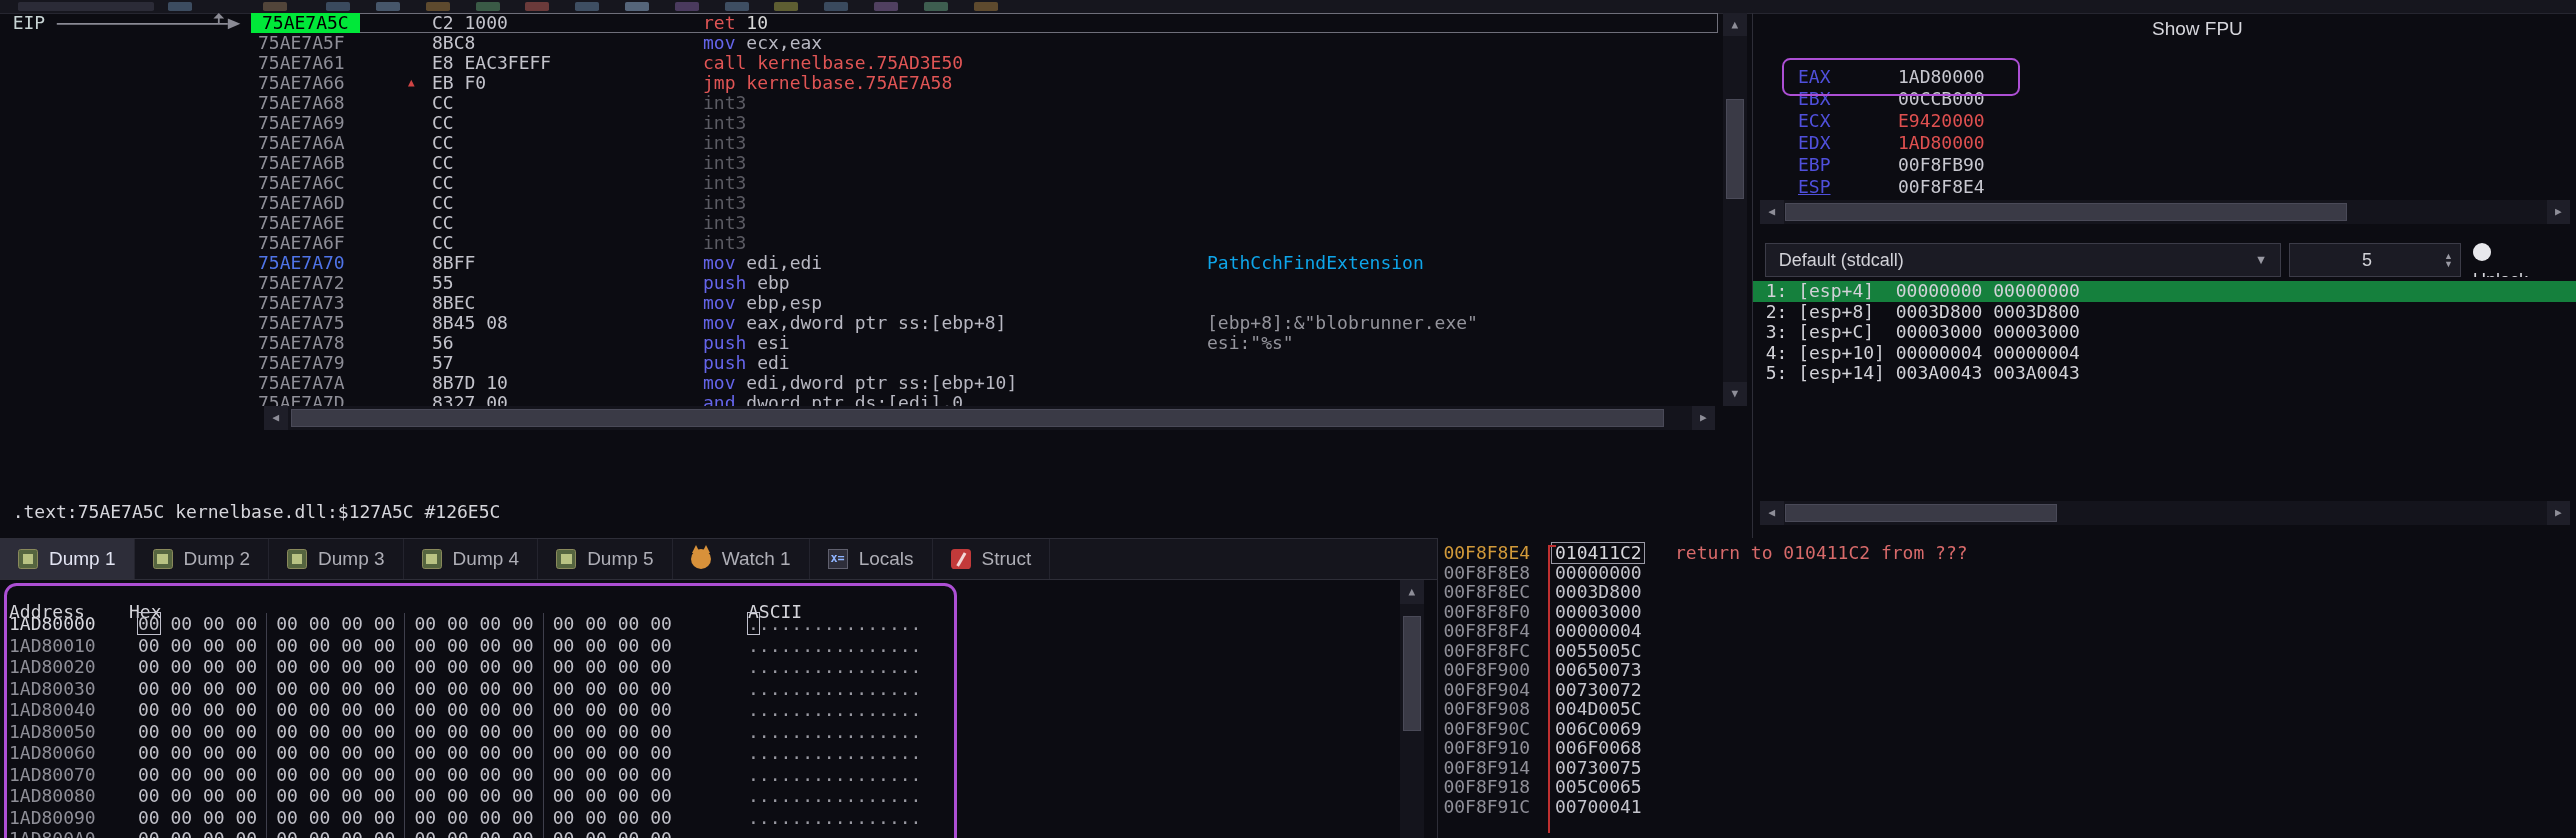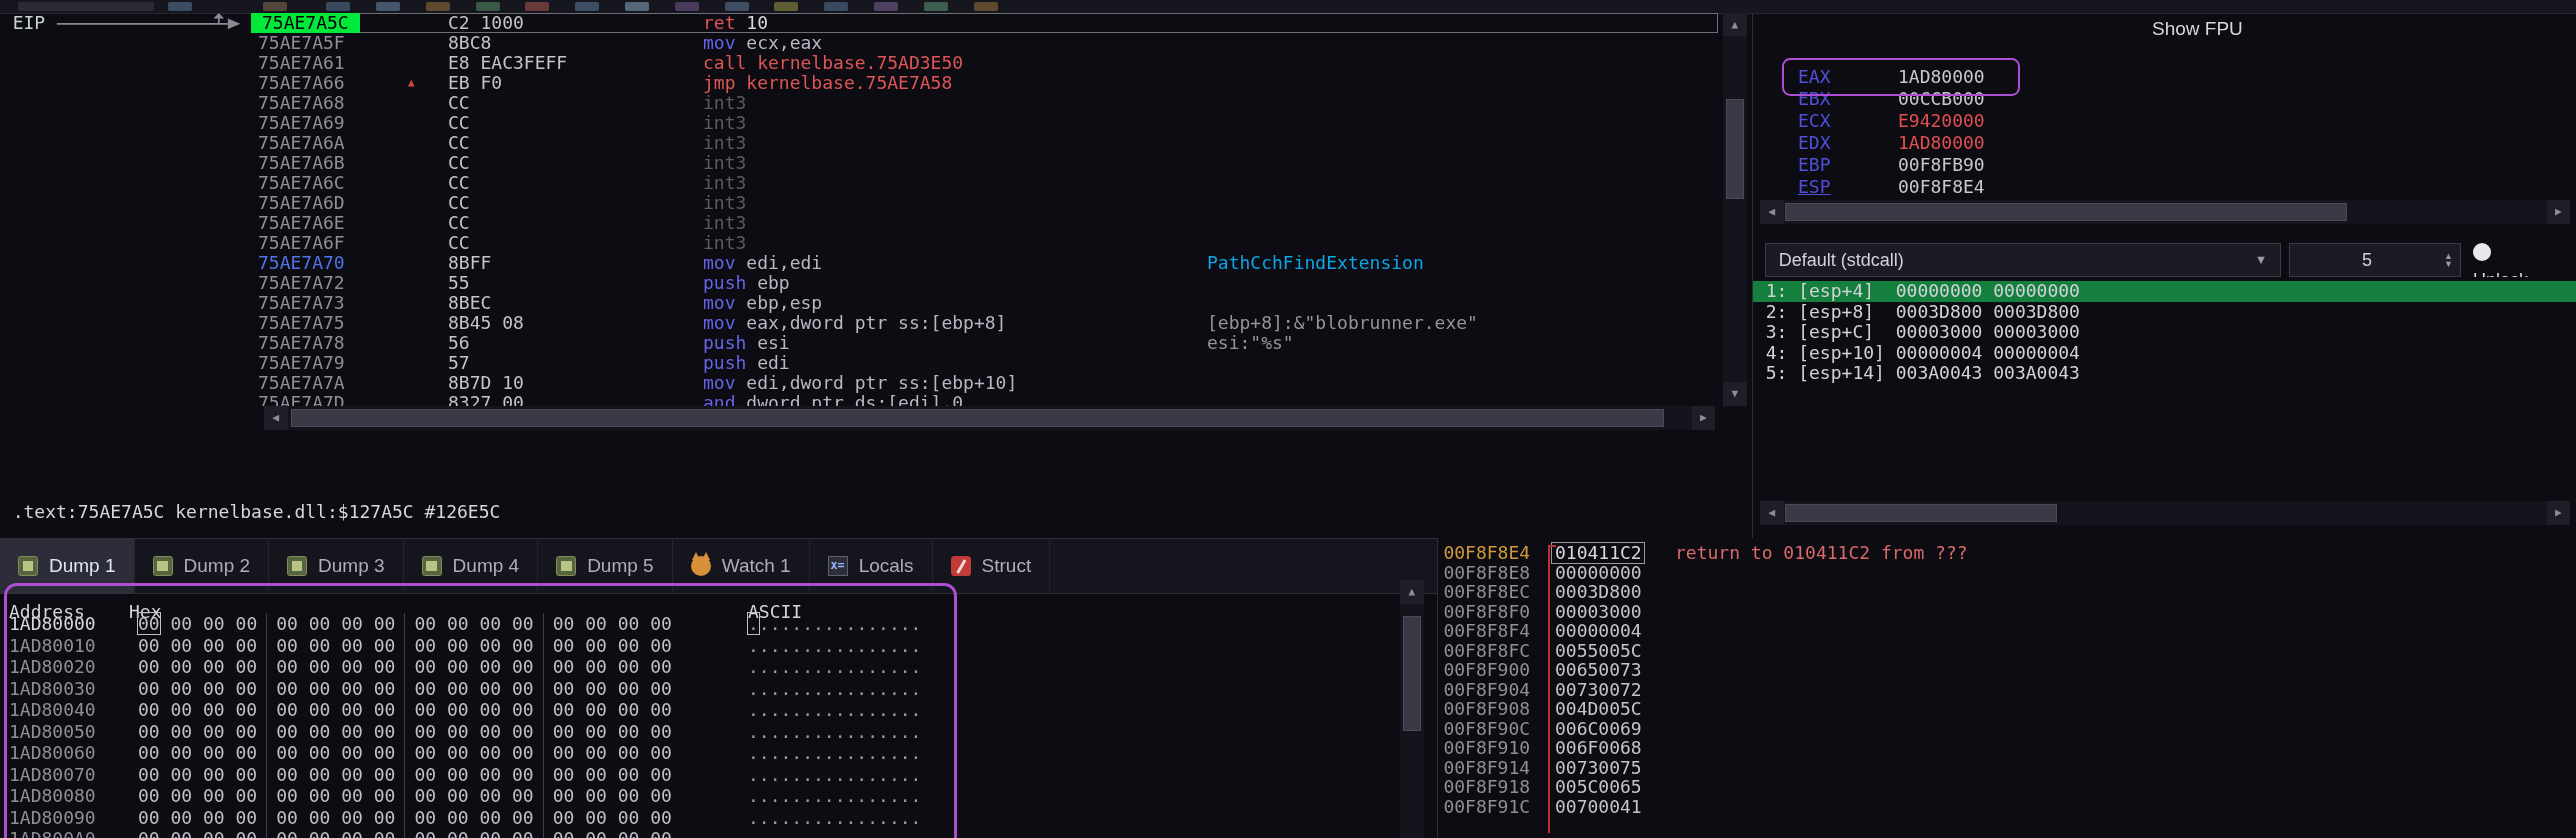--- a/index.html
+++ b/index.html
@@ -13,21 +13,21 @@
   
   #disasm-pane{position:absolute;left:0;top:12.7px;width:1752px;height:393px;overflow:hidden;font-size:18px;}
   #eip-label{position:absolute;left:12.7px;top:0;line-height:20px;color:#c8d4d4;}
   #jump-arrows{position:absolute;left:0;top:0;}
   #disasm-rows{position:absolute;left:0;top:0;width:100%;}
   .drow{position:relative;height:20px;line-height:20px;}
   .dcol{position:absolute;top:0;white-space:pre;}
   .addr{left:258px;color:#8f8f98;}
   .addr-label{color:#4f74e8;}
   .addr-eip{left:251px;background:#00e839;color:#000;padding:0 11px;}
-  .bytes{left:448px;color:#c4c4cc;}
+  .bytes{left:432px;color:#c4c4cc;}
   .ops{left:703px;}
   .cmt{left:1207px;}
   .c-flow{color:#e05555;}.c-mn{color:#6565ea;}.c-reg{color:#b8b8c2;}.c-num{color:#d8d8d8;}
   .c-int3{color:#5c5c64;}.c-label{color:#0ea5e9;}.c-comment{color:#94949c;}
   .jumpup{position:absolute;left:408px;top:0;color:#d04444;font-size:11px;}
   .drow-sel{position:absolute;left:254px;top:0;width:1462px;height:18px;border:0.9px solid #6f6f7a;pointer-events:none;}
 
   
   .sb{position:absolute;background:#14141c;}
   .sb-v{width:23.5px;}
@@ -37,21 +37,21 @@
   .sb-thumb{position:absolute;background:#3a3a46;border:0.9px solid #4a4a58;box-sizing:border-box;}
   #dis-vscroll{left:1723px;top:12.7px;height:393px;}
   #dis-hscroll{left:264px;top:406px;width:1451px;}
   #dump-vscroll{left:1400px;top:580px;height:259px;}
   #reg-hscroll1{left:1760px;top:200px;width:810px;}
   #reg-hscroll2{left:1760px;top:501px;width:810px;}
 
   #status-line{position:absolute;left:12.7px;top:501px;font-size:18px;color:#d6d6dc;white-space:pre;}
 
   
-  #tabs-row{position:absolute;left:0;top:538px;width:1437px;height:56px;background:#15151d;
+  #tabs-row{position:absolute;left:0;top:538px;width:1437px;height:42px;background:#15151d;
             border-top:0.9px solid #2e2e38;border-bottom:0.9px solid #2e2e38;display:flex;box-sizing:border-box;}
   .tab{display:flex;align-items:center;padding:0 18px;height:100%;border-right:0.9px solid #24242e;
        color:#aeaeb6;font:19px "Liberation Sans",sans-serif;box-sizing:border-box;}
   .tab.active{background:#2d2d39;color:#e2e4f2;}
   .icon{width:20px;height:20px;margin-right:11px;position:relative;display:inline-block;flex:none;}
   .icon-dump{background:#55653f;border:1.8px solid #89895b;border-radius:2.7px;box-sizing:border-box;}
   .icon-dump::after{content:'';position:absolute;inset:3.6px;background:#b9c383;}
   .icon-watch{background:#d8913a;border-radius:50%;}
   .icon-watch::before,.icon-watch::after{content:'';position:absolute;top:-3.6px;width:0;height:0;
       border-left:4.5px solid transparent;border-right:4.5px solid transparent;border-bottom:8.2px solid #d8913a;}

